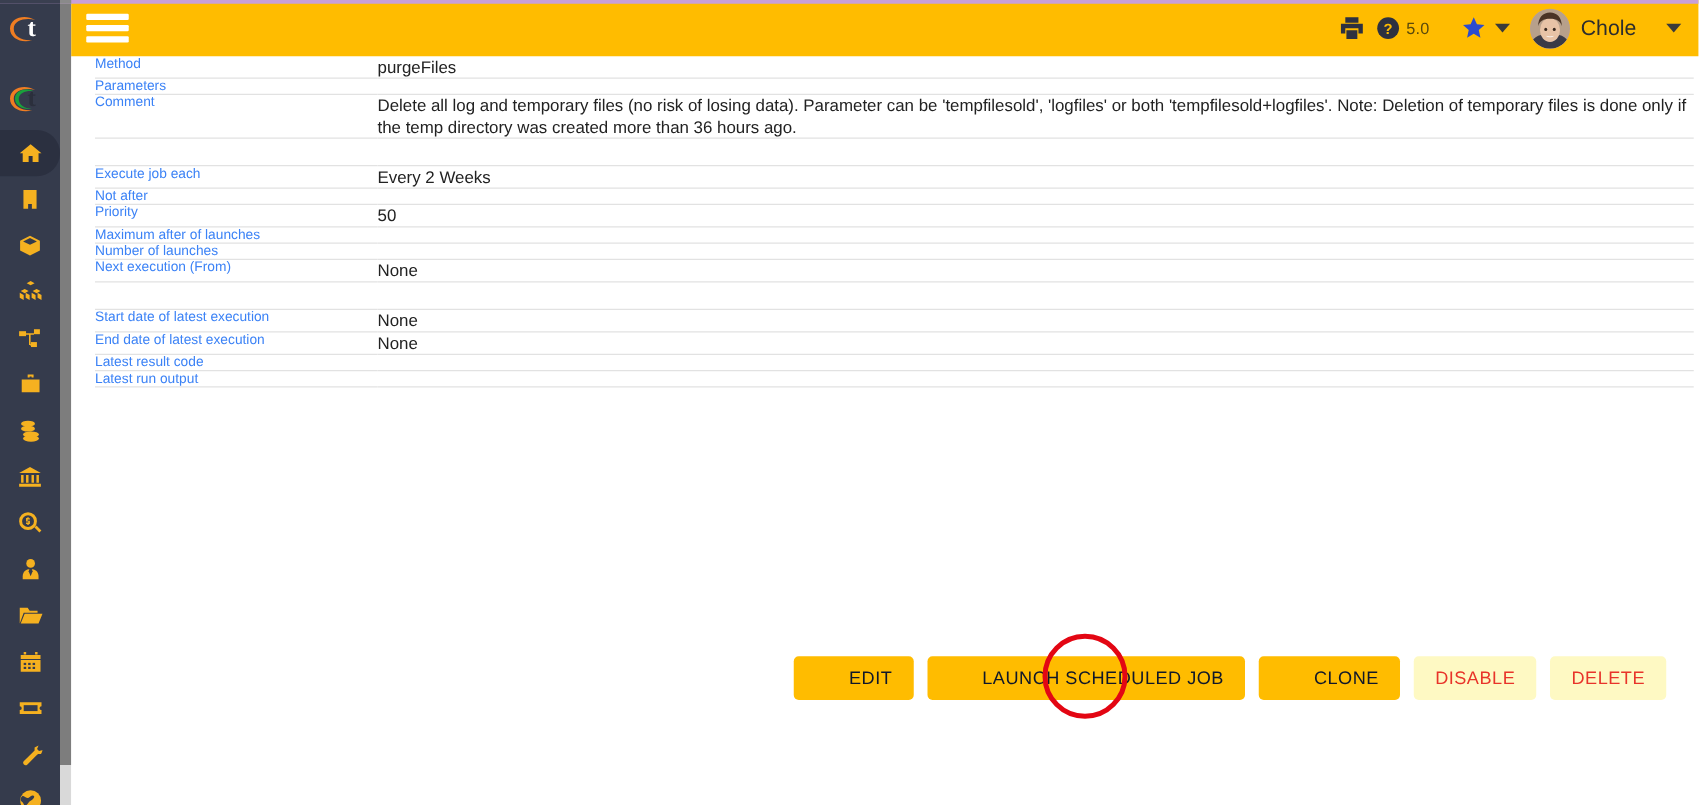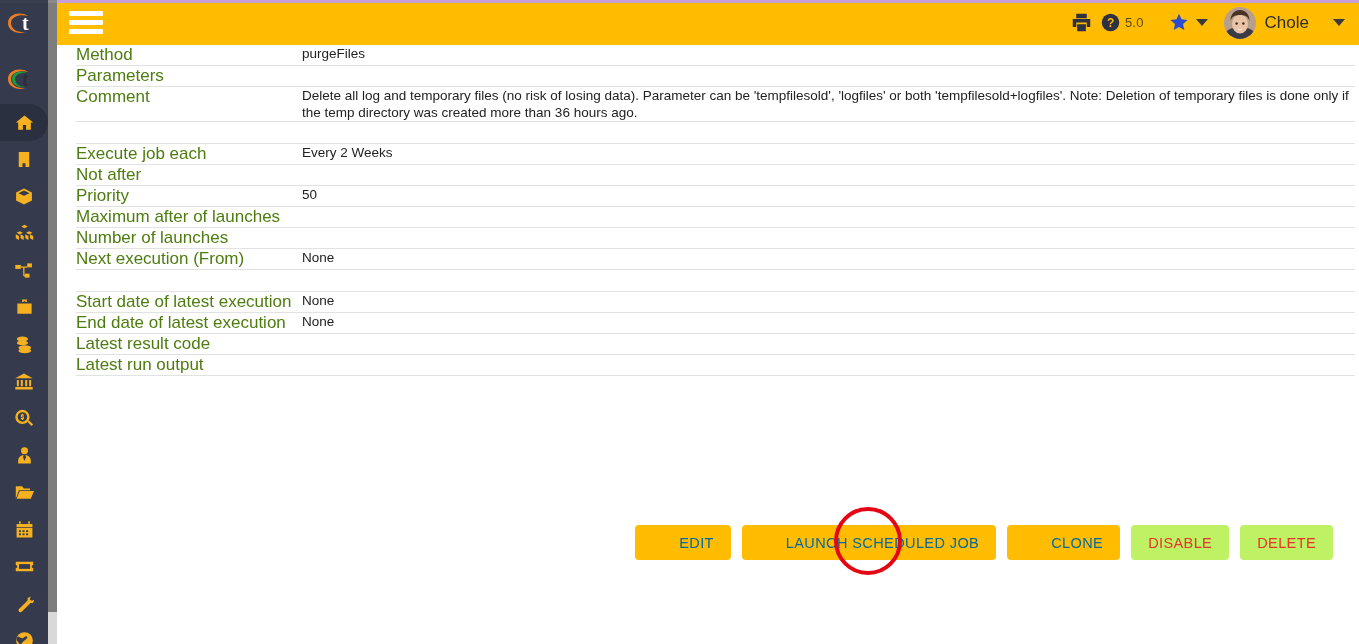--- a/index.html
+++ b/index.html
@@ -144,22 +144,22 @@
     border-collapse: collapse;
     table-layout: fixed;
   }
   table.detail td {
     border-bottom: 1px solid #e2e2e2;
     padding: 0;
     vertical-align: top;
   }
   td.lab {
     width: 226px;
-    font-size: 17px;
-    color: #4d7c0f;
+    font-size: 11px;
+    color: #3b82f6;
     padding: 9px 0 9px 0;
     white-space: nowrap;
   }
   td.val {
     font-size: 13.5px;
     color: #222222;
     padding: 9px 0 9px 0;
     line-height: 17px;
   }
   tr.spacer td { height: 22px; padding: 0; border-bottom: 1px solid #e2e2e2; }
@@ -197,22 +197,22 @@
     font-size: 14.5px;
     letter-spacing: 0.4px;
     height: 35px;
     padding: 0 17px;
     cursor: pointer;
     display: inline-flex;
     align-items: center;
     justify-content: center;
     white-space: nowrap;
   }
-  .btn-yellow { background: #ffbc00; color: #0369a1; padding-left: 44px; }
-  .btn-dark { background: #bef264; color: #e8342a; }
+  .btn-yellow { background: #ffbc00; color: #0f172a; padding-left: 44px; }
+  .btn-dark { background: #fef9c3; color: #e8342a; }
   #highlight-ring {
     position: absolute;
     left: 834px; top: 507px;
     width: 68px; height: 68px;
     border: 4px solid #e30613;
     border-radius: 50%;
     z-index: 30;
     pointer-events: none;
   }
 </style>

